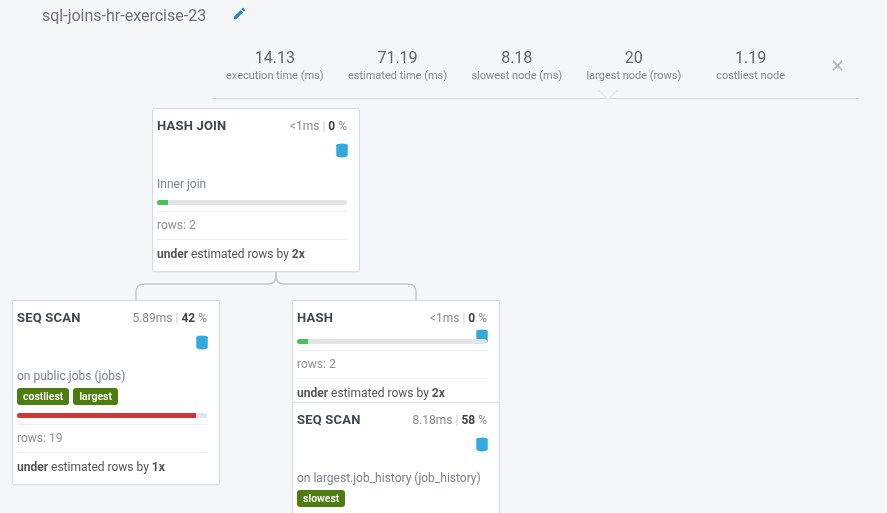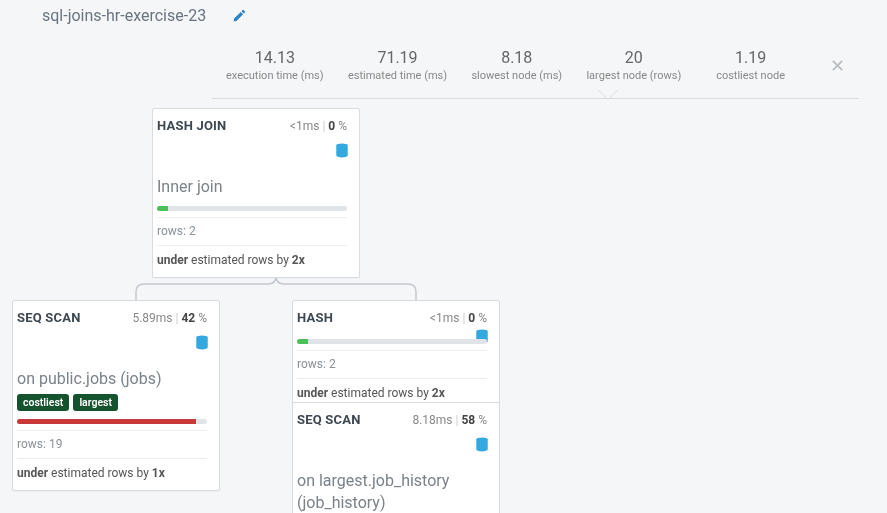--- a/index.html
+++ b/index.html
@@ -11,21 +11,21 @@
     position: relative;
     font-size: 13px;
     color: #555;
     overflow: hidden;
   }
   .title-row {
     position: absolute;
     top: 6px;
     left: 42px;
     display: flex;
-    align-items: center;
+    align-items: flex-start;
     gap: 26px;
   }
   .title {
     font-size: 16px;
     color: #6a7480;
     font-weight: 400;
   }
   .edit-icon { color: #2c83c9; display:inline-flex; }
   .stats-bar {
     position: absolute;
@@ -77,25 +77,25 @@
     box-shadow: 0 1px 1px rgba(0,0,0,0.03);
   }
   .node-head {
     display:flex; justify-content:space-between; align-items:baseline;
     margin-bottom: 3px;
   }
   .node-title { font-weight: 700; color: #3d4852; font-size: 13px; letter-spacing: .2px;}
   .node-metrics { font-size: 12px; color: #888; }
   .node-metrics b { color:#444; }
   .sep { color:#ccc; padding:0 3px; }
-  .detail { font-size: 16px; color: #7a828a; line-height: 1.35; margin-bottom: 4px; margin-top: 43px;}
+  .detail { font-size: 12px; color: #7a828a; line-height: 1.35; margin-bottom: 4px; margin-top: 43px;}
   .db-icon { position:absolute; right:10px; top:34px; color:#34a9e0; }
   .badges { margin: 4px 0 6px 0; display:flex; gap:4px; }
   .badge {
-    background: #14532d; color:#fff; font-size:10.5px; font-weight:600;
+    background: #4d7c0f; color:#fff; font-size:10.5px; font-weight:600;
     padding: 2px 6px; border-radius: 3px;
   }
   .bar {
     height: 5px; background: #e1e4e7; border-radius: 3px; margin: 8px 0 6px 0;
     position: relative; overflow:hidden;
   }
   .bar-fill { height:100%; background:#4cc159; }
   .bar-fill.red { background:#c93838; }
   .rows-line { font-size:12px; color:#8a9198; border-top:1px solid #eceef0; padding-top:6px; margin-top:4px;}
   .est-line { font-size:12px; color:#555; border-top:1px solid #eceef0; padding-top:7px; margin-top:7px;}

